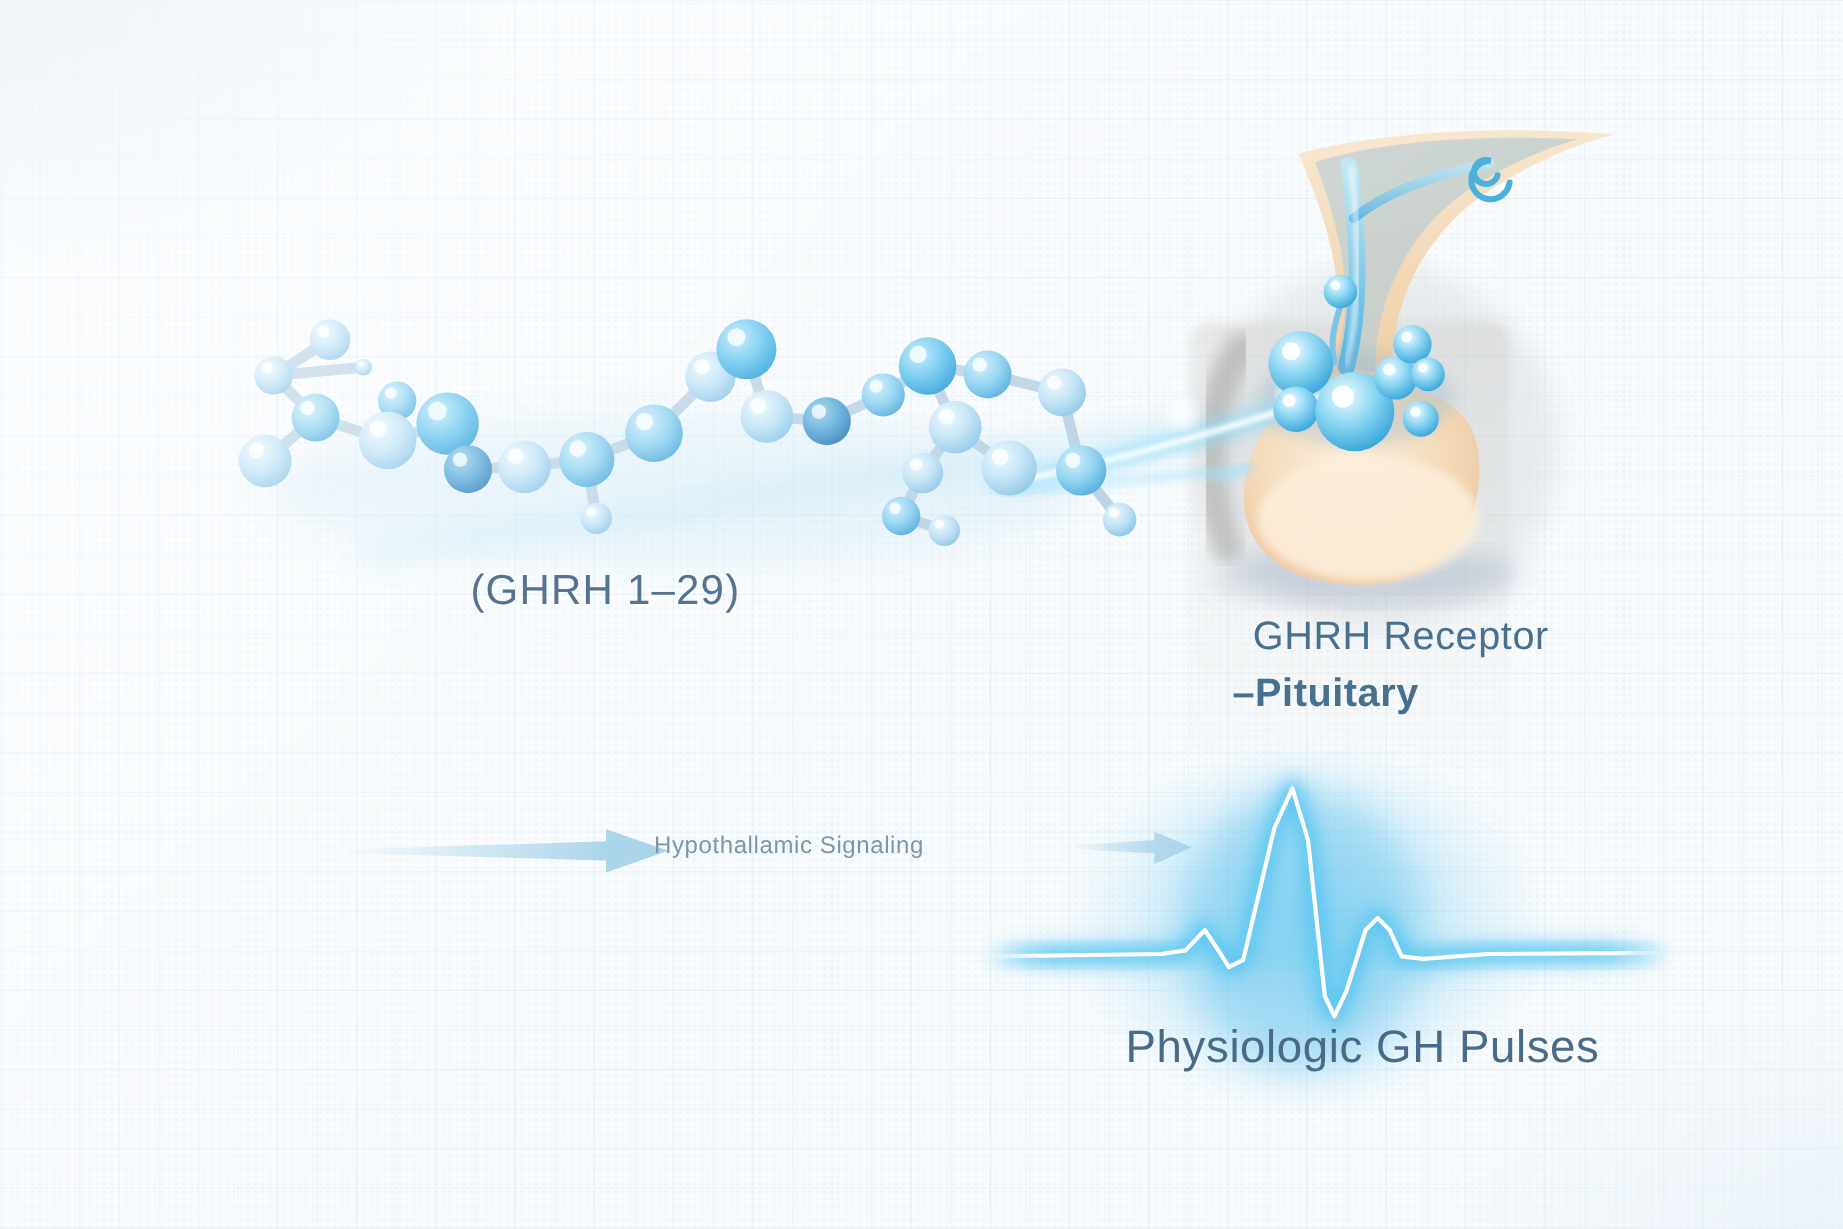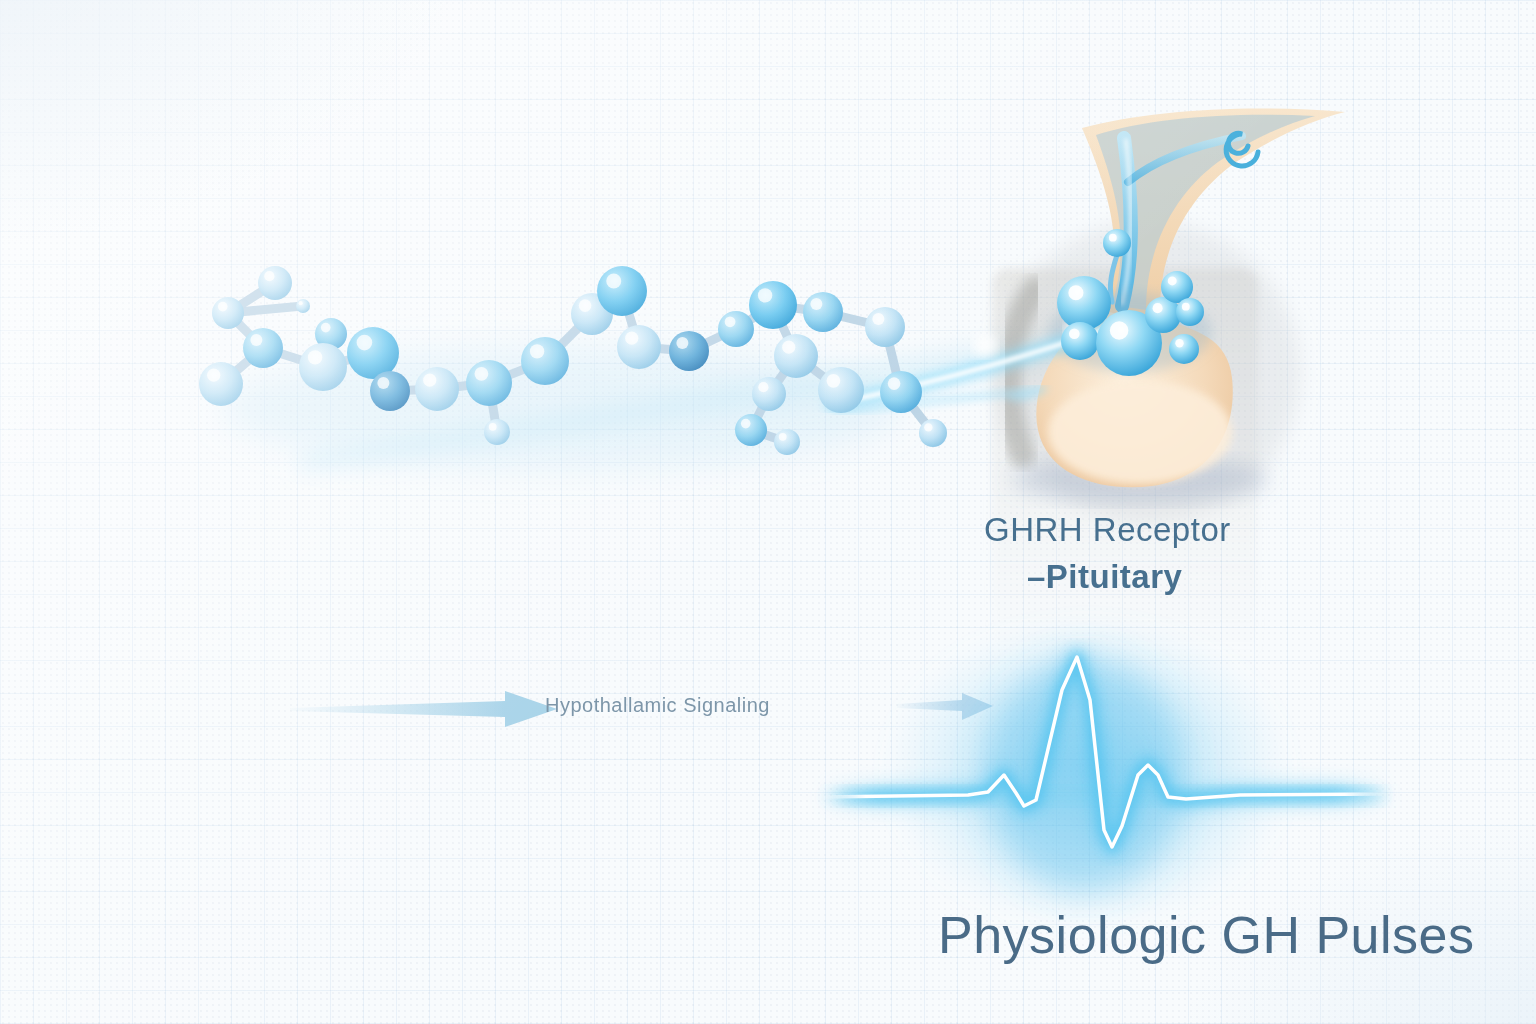--- a/index.html
+++ b/index.html
@@ -20,24 +20,24 @@
       radial-gradient(ellipse 700px 400px at 104% 103%, rgba(226,238,247,0.7), transparent 60%),
       linear-gradient(135deg, rgba(255,255,255,0.55), rgba(240,247,252,0.0) 55%);
   }
   svg#scene{position:absolute; left:0; top:0;}
   .lbl{position:absolute; white-space:nowrap;}
   #molecule-caption{
     left:332px; top:458px; width:345px; text-align:center;
   }
   #molecule-title{font-size:54px; font-weight:400; color:#4e6d89; letter-spacing:1px;}
   #molecule-subtitle{font-size:35px; font-weight:400; color:#557390; margin-top:14px; letter-spacing:1px;}
-  #receptor-line1{left:984px; top:511px; font-size:33px; color:#47708f; letter-spacing:0.5px;}
+  #receptor-line1{left:1044px; top:511px; font-size:33px; color:#47708f; letter-spacing:0.5px;}
   #receptor-line2{left:1027px; top:558px; font-size:33px; color:#47708f; letter-spacing:0.5px;font-weight:bold;}
   #signaling-label{left:545px; top:694px; font-size:20px; color:#7d96a9; letter-spacing:0.5px;}
-  #pulses-label{left:938px; top:905px; font-size:52px; color:#4a6b87; letter-spacing:0.5px;}
+  #pulses-label{left:938px; top:852px; font-size:38px; color:#4a6b87; letter-spacing:0.5px;}
 </style>
 </head>
 <body>
 
 <div id="canvas">
   <svg id="scene" width="1536" height="1024" viewBox="0 0 1536 1024">
     <defs>
       <radialGradient id="gradAtomL" cx="35%" cy="30%" r="75%">
         <stop offset="0%" stop-color="#eef8fe"></stop>
           <stop offset="55%" stop-color="#bfe2f5"></stop>
@@ -279,18 +279,19 @@
       <rect x="840" y="786" width="540" height="20" fill="rgba(120,210,240,0.35)" filter="url(#blur10)"></rect>
       <polyline id="pulse-glow-outer" fill="none" stroke="url(#gradGlowFade)" stroke-width="22" opacity="0.35" stroke-linejoin="round" stroke-linecap="round" filter="url(#blur10)" points="822,797 968,795 988,792 1004,775 1016,793 1024,806 1036,800 1062,690 1077,657 1090,700 1104,830 1112,847 1122,826 1138,775 1148,765 1158,775 1168,797 1186,799 1240,795 1385,794"></polyline>
       <polyline id="pulse-glow-inner" fill="none" stroke="url(#gradGlowFade)" stroke-width="11" opacity="0.85" stroke-linejoin="round" stroke-linecap="round" filter="url(#blur6)" points="822,797 968,795 988,792 1004,775 1016,793 1024,806 1036,800 1062,690 1077,657 1090,700 1104,830 1112,847 1122,826 1138,775 1148,765 1158,775 1168,797 1186,799 1240,795 1385,794"></polyline>
       <polyline id="pulse-core" fill="none" stroke="url(#gradTraceFade)" stroke-width="3.5" stroke-linejoin="round" stroke-linecap="round" points="822,797 968,795 988,792 1004,775 1016,793 1024,806 1036,800 1062,690 1077,657 1090,700 1104,830 1112,847 1122,826 1138,775 1148,765 1158,775 1168,797 1186,799 1240,795 1385,794"></polyline>
     </g>
   </svg>
 
   <div id="vignette"></div>
 
   <div class="lbl" id="molecule-caption">
+    <div id="molecule-subtitle">(GHRH 1–29)</div>
   </div>
   <div class="lbl" id="receptor-line1">GHRH Receptor</div>
   <div class="lbl" id="receptor-line2">–Pituitary</div>
   <div class="lbl" id="signaling-label">Hypothallamic Signaling</div>
   <div class="lbl" id="pulses-label">Physiologic GH Pulses</div>
 </div>
 
 </body></html>

